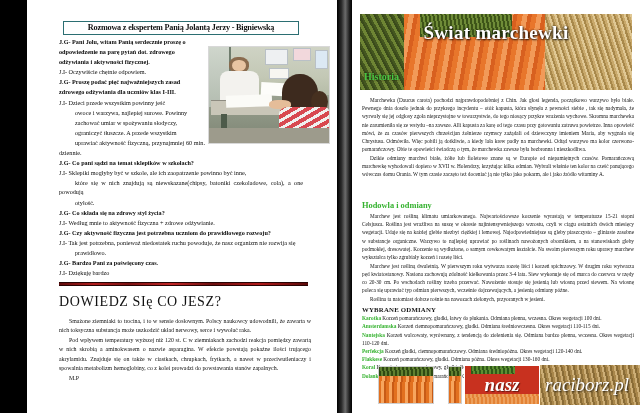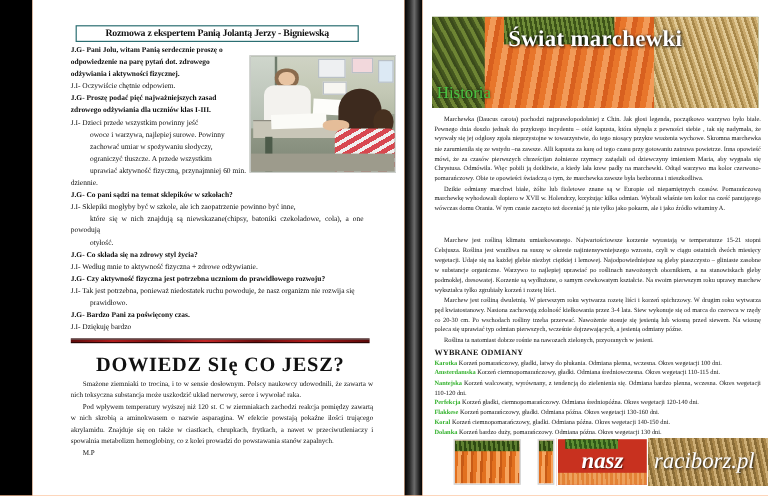--- a/index.html
+++ b/index.html
@@ -155,24 +155,24 @@
     position: absolute; left: 32px; top: 282px;
     width: 249px; height: 4px;
     background: linear-gradient(90deg,#5e0b0b 0%,#b11c1c 14%,#7b1111 28%,#c22626 45%,#6c0e0e 62%,#b01a1a 80%,#5a0909 100%);
     border-top: 1px solid #2a0404;
     border-bottom: 1px solid #2a0404;
   }
 
   .headline2 {
     position: absolute; left: 32px; top: 294px;
     width: 249px;
-    text-align: center;
-    font-family: "Liberation Serif", serif;
-    font-weight: bold;
-    font-size: 17px;
+    text-align: left;
+    font-family: "Liberation Serif", serif;
+    font-weight: normal;
+    font-size: 14px;
     letter-spacing: 0.6px;
     color: #111111;
   }
 
   .body-bottom {
     position: absolute; left: 32px; top: 317px;
     width: 252px;
   }
   .body-bottom p {
     margin: 0 0 0.5px 0;
@@ -219,22 +219,22 @@
     font-family: "Liberation Serif", serif;
     font-weight: bold;
     font-size: 19px;
     color: #ffffff;
     text-shadow: 1px 1px 2px rgba(0,0,0,.85), -1px 0 2px rgba(0,0,0,.6);
     letter-spacing: 0.3px;
   }
   .banner-sub {
     position: absolute; left: 12px; top: 71px;
     font-family: "Liberation Serif", serif;
-    font-weight: normal;
-    font-size: 14px;
+    font-weight: bold;
+    font-size: 10px;
     color: #4ac542;
     text-shadow: 0 0 2px rgba(0,0,0,.8);
   }
 
   .rcol { position: absolute; left: 10px; width: 272px; }
   .rp {
     margin: 0 0 0.5px 0;
     font-size: 5.3px;
     line-height: 8.2px;
     text-align: justify;
@@ -416,20 +416,21 @@
     </div>
     <div class="banner-title">Świat marchewki</div>
     <div class="banner-sub">Historia</div>
 
     <div class="rcol" style="top:96px;" id="hist-paras">
         <p class="rp ind">Marchewka (Daucus carota) pochodzi najprawdopodobniej z Chin. Jak głosi legenda, początkowo warzywo było białe. Pewnego dnia doszło jednak do przykrego incydentu – otóż kapusta, która słynęła z pewności siebie , tak się nadymała, że wyrwały się jej odgłosy zgoła nieprzystojne w towarzystwie, do tego niosący przykre wrażenia wychowe. Skromna marchewka nie zarumieniła się ze wstydu –na zawsze. Alli kapusta za karę od tego czasu przy gotowaniu zatruwa powietrze. Inna opowieść mówi, że za czasów pierwszych chrześcijan żołnierze rzymscy zażądali od dziewczyny imieniem Maria, aby wygnała się Chrystusa. Odmówiła. Więc pobili ją dotkliwie, a kiedy lała krew padły na marchewki. Odtąd warzywo ma kolor czerwono-pomarańczowy. Obie te opowieści świadczą o tym, że marchewka zawsze była bezbronna i nieszkodliwa.</p>
         <p class="rp ind">Dzikie odmiany marchwi białe, żółte lub fioletowe znane są w Europie od niepamiętnych czasów. Pomarańczową marchewkę wyhodowali dopiero w XVII w. Holendrzy, krzyżując kilka odmian. Wybrali właśnie ten kolor na cześć panującego wówczas domu Orania. W tym czasie zaczęto też doceniać ją nie tylko jako pokarm, ale i jako źródło witaminy A.</p>
       </div>
 
     <div class="rcol" style="top:197px;">
+      <div class="sec-head">Hodowla i odmiany</div>
       <div id="cult-paras">
           <p class="rp ind">Marchew jest rośliną klimatu umiarkowanego. Najwartościowsze korzenie wyrastają w temperaturze 15-21 stopni Celsjusza. Roślina jest wrażliwa na suszę w okresie najintensywniejszego wzrostu, czyli w ciągu ostatnich dwóch miesięcy wegetacji. Udaje się na każdej glebie niezbyt ciężkiej i lemowej. Najodpowiedniejsze są gleby piaszczysto – gliniaste zasobne w substancje organiczne. Warzywo to najlepiej uprawiać po roślinach nawożonych obornikiem, a na stanowiskach gleby podmokłej, dresowatej. Korzenie są wydłużone, o samym cewkowatym kształcie. Na swoim pierwszym roku uprawy marchew wykształca tylko zgrubiały korzeń i rozetę liści.</p>
           <p class="rp ind">Marchew jest rośliną dwuletnią. W pierwszym roku wytwarza rozetę liści i korzeń spichrzowy. W drugim roku wytwarza pęd kwiatostanowy. Nasiona zachowują zdolność kiełkowania przez 3-4 lata. Siew wykonuje się od marca do czerwca w rzędy co 20-30 cm. Po wschodach rośliny trzeba przerwać. Nawożenie stosuje się jesienią lub wiosną przed siewem. Na wiosnę poleca się uprawiać typ odmian pierwszych, wcześnie dojrzewających, a jesienią odmiany późne.</p>
           <p class="rp ind">Roślina ta natomiast dobrze rośnie na nawozach zielonych, przyoranych w jesieni.</p>
         </div>
       <div class="sub-head">WYBRANE ODMIANY</div>
       <div id="variety-list">
           <p class="variety"><b>Karotka</b><span> Korzeń pomarańczowy, gładki, łatwy do płukania. Odmiana plenna, wczesna. Okres wegetacji 100 dni.</span></p>
           <p class="variety"><b>Amsterdamska</b><span> Korzeń ciemnopomarańczowy, gładki. Odmiana średniowczesna. Okres wegetacji 110-115 dni.</span></p>
           <p class="variety"><b>Nantejska</b><span> Korzeń walcowaty, wyrównany, z tendencją do zielenienia się. Odmiana bardzo plenna, wczesna. Okres wegetacji 110-120 dni.</span></p>

